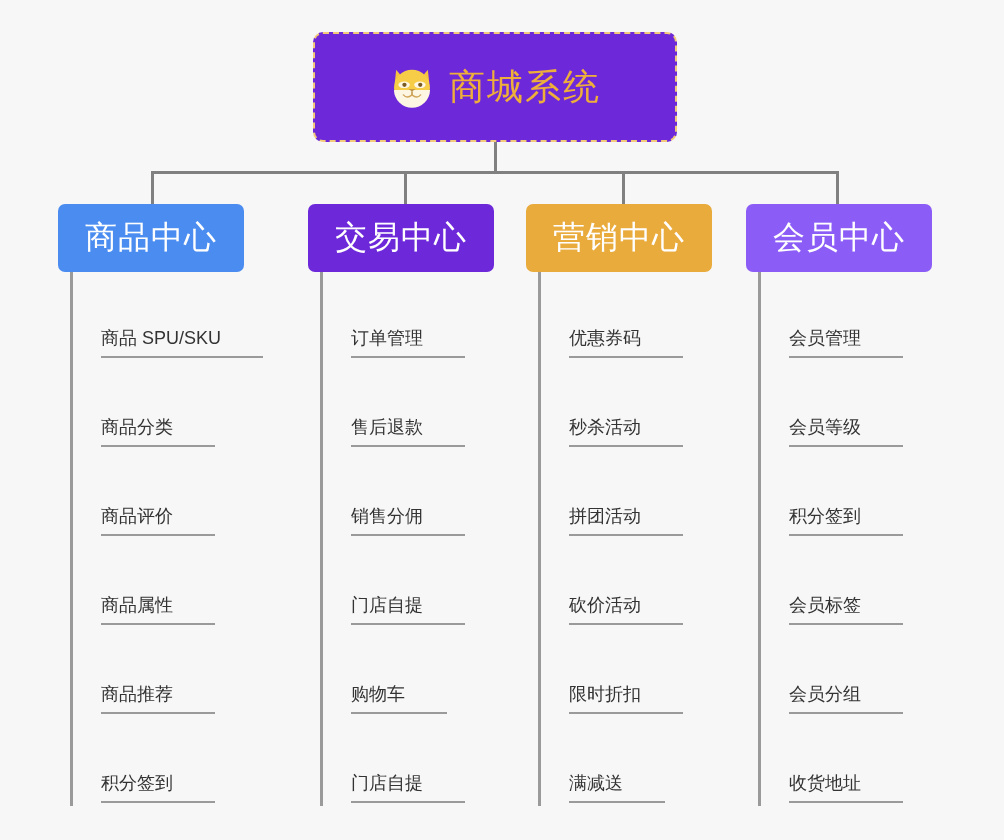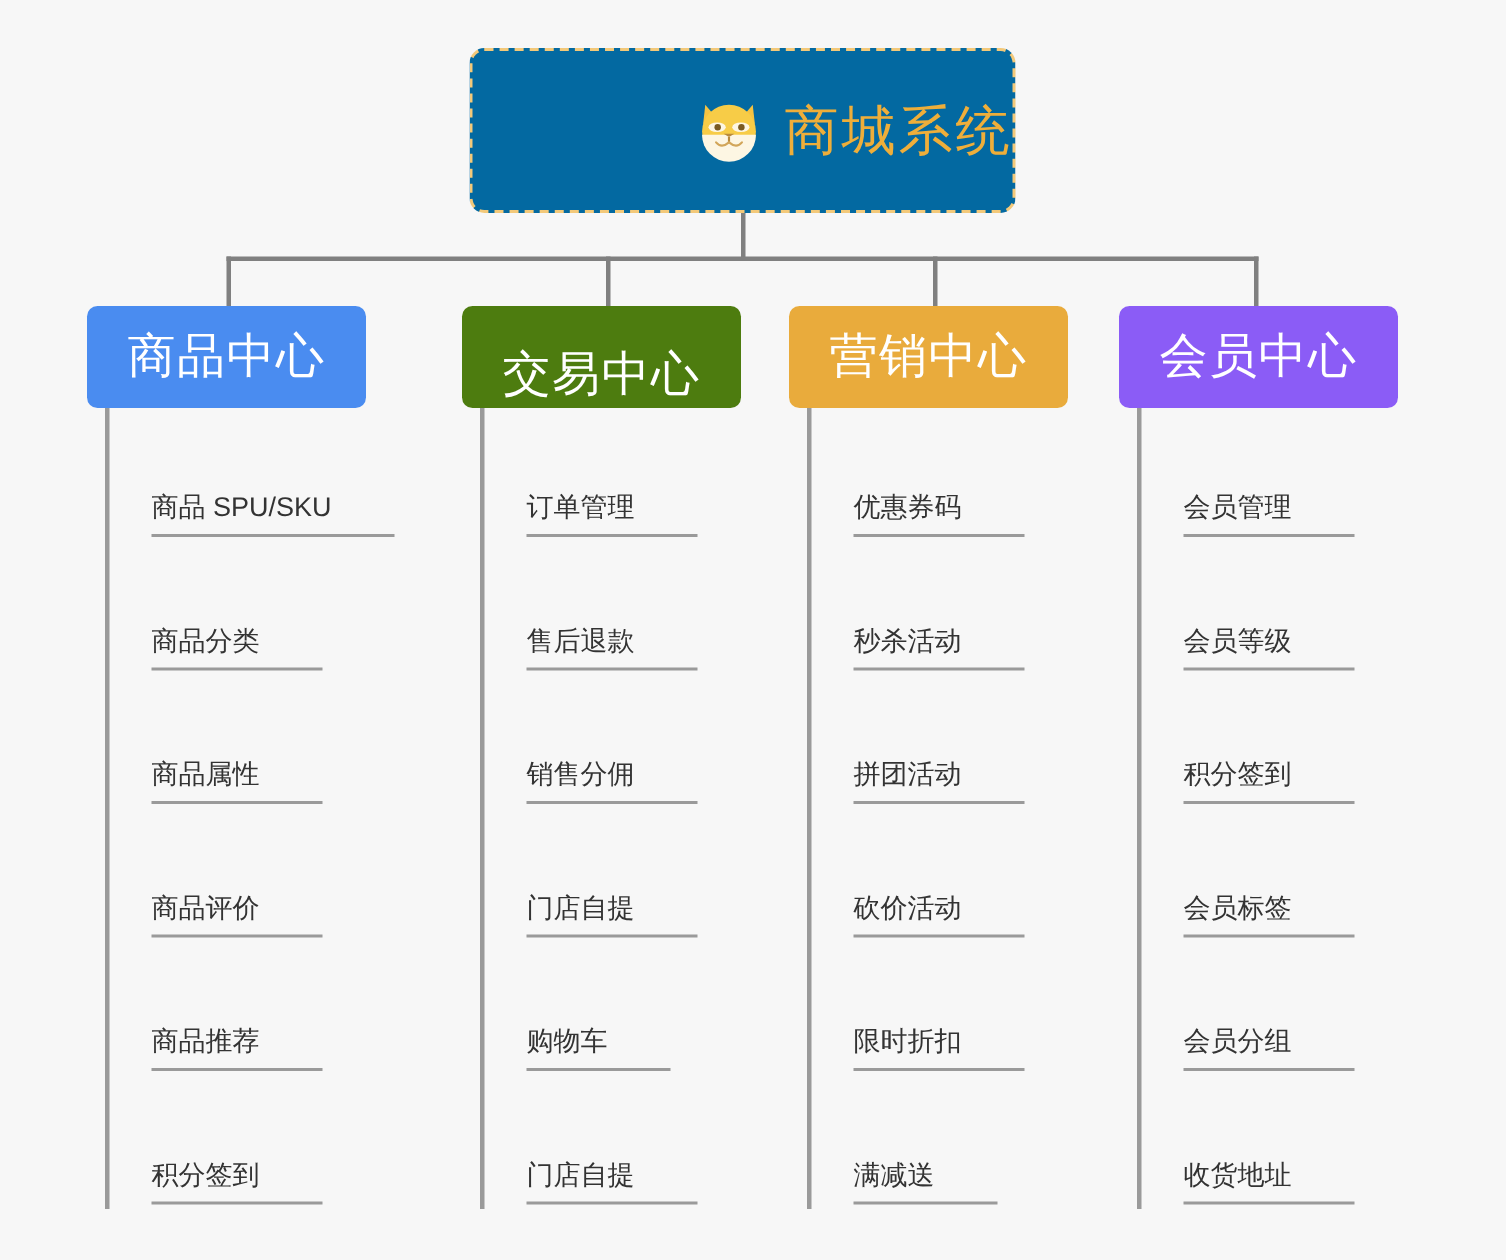--- a/index.html
+++ b/index.html
@@ -16,26 +16,26 @@
   }
 
   
   #root-node {
     position: absolute;
     left: 313px;
     top: 32px;
     width: 364px;
     height: 110px;
     box-sizing: border-box;
-    background: #0369a1;
+    background: #6d28d9;
     border: 2px dashed #f3c97a;
     border-radius: 10px;
     display: flex;
     align-items: center;
-    justify-content: flex-end;
+    justify-content: center;
     gap: 14px;
   }
   #root-node .root-title {
     font-size: 36px;
     color: #eeae3a;
     letter-spacing: 2px;
     line-height: 1;
     white-space: nowrap;
   }
   .shiba {
@@ -136,36 +136,36 @@
     <span>商品中心</span>
   </div>
   <div class="leaf-list">
     <div class="leaf">
         <span class="leaf-label">商品 SPU/SKU</span>
       </div>
     <div class="leaf">
         <span class="leaf-label">商品分类</span>
       </div>
     <div class="leaf">
+        <span class="leaf-label">商品评价</span>
+      </div>
+    <div class="leaf">
         <span class="leaf-label">商品属性</span>
       </div>
     <div class="leaf">
-        <span class="leaf-label">商品评价</span>
-      </div>
-    <div class="leaf">
         <span class="leaf-label">商品推荐</span>
       </div>
     <div class="leaf">
         <span class="leaf-label">积分签到</span>
       </div>
   </div>
 </div>
 
 <div class="column" id="col-1">
-  <div class="cat-box" style="background: #4d7c0f; align-items: flex-end;">
+  <div class="cat-box" style="background: #6d28d9;">
     <span>交易中心</span>
   </div>
   <div class="leaf-list">
     <div class="leaf">
         <span class="leaf-label">订单管理</span>
       </div>
     <div class="leaf">
         <span class="leaf-label">售后退款</span>
       </div>
     <div class="leaf">

